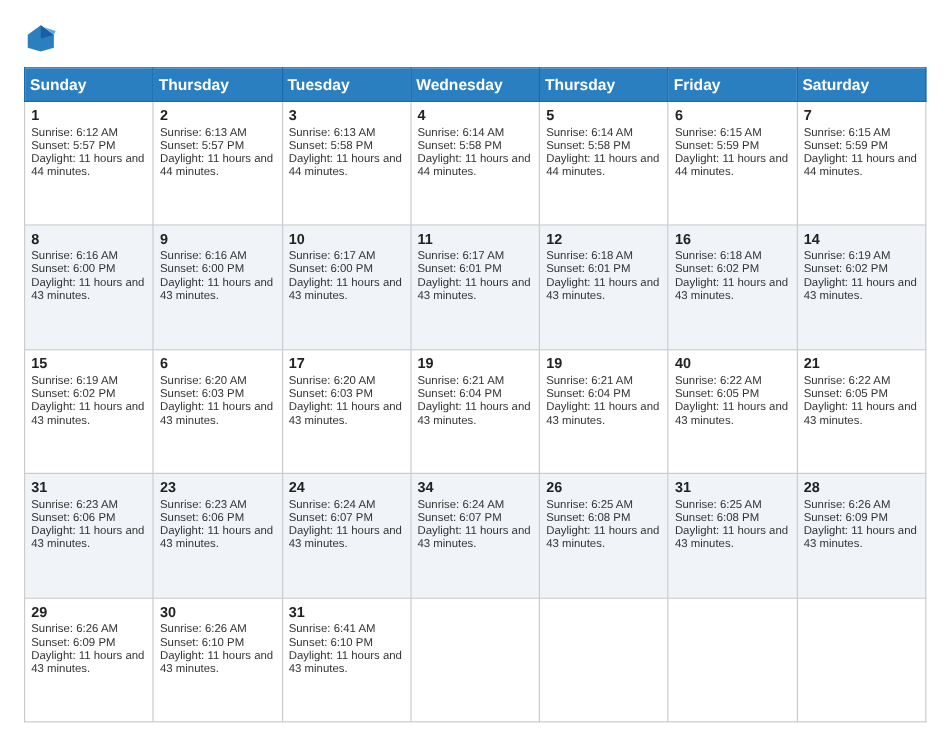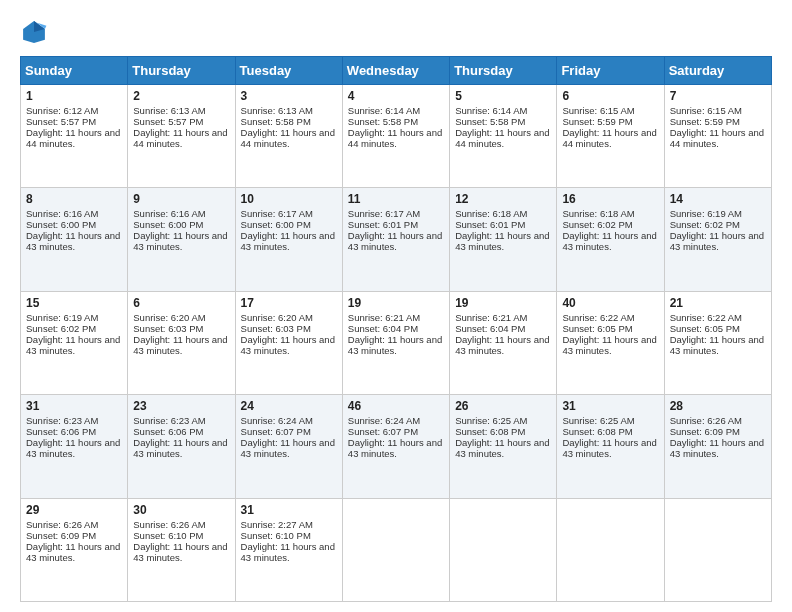--- a/index.html
+++ b/index.html
@@ -275,21 +275,21 @@
         <span>Sunset: 6:06 PM</span><br>
         <span>Daylight: 11 hours and 43 minutes.</span>
       </td>
           <td>
         <span class="day-num">24</span>
         <span>Sunrise: 6:24 AM</span><br>
         <span>Sunset: 6:07 PM</span><br>
         <span>Daylight: 11 hours and 43 minutes.</span>
       </td>
           <td>
-        <span class="day-num">46</span>
+        <span class="day-num">34</span>
         <span>Sunrise: 6:24 AM</span><br>
         <span>Sunset: 6:07 PM</span><br>
         <span>Daylight: 11 hours and 43 minutes.</span>
       </td>
           <td>
         <span class="day-num">26</span>
         <span>Sunrise: 6:25 AM</span><br>
         <span>Sunset: 6:08 PM</span><br>
         <span>Daylight: 11 hours and 43 minutes.</span>
       </td>
@@ -314,21 +314,21 @@
         <span>Daylight: 11 hours and 43 minutes.</span>
       </td>
           <td>
         <span class="day-num">30</span>
         <span>Sunrise: 6:26 AM</span><br>
         <span>Sunset: 6:10 PM</span><br>
         <span>Daylight: 11 hours and 43 minutes.</span>
       </td>
           <td>
         <span class="day-num">31</span>
-        <span>Sunrise: 2:27 AM</span><br>
+        <span>Sunrise: 6:41 AM</span><br>
         <span>Sunset: 6:10 PM</span><br>
         <span>Daylight: 11 hours and 43 minutes.</span>
       </td>
           <td class="empty-cell"></td>
           <td class="empty-cell"></td>
           <td class="empty-cell"></td>
           <td class="empty-cell"></td>
         </tr>
       </tbody>
   </table>

